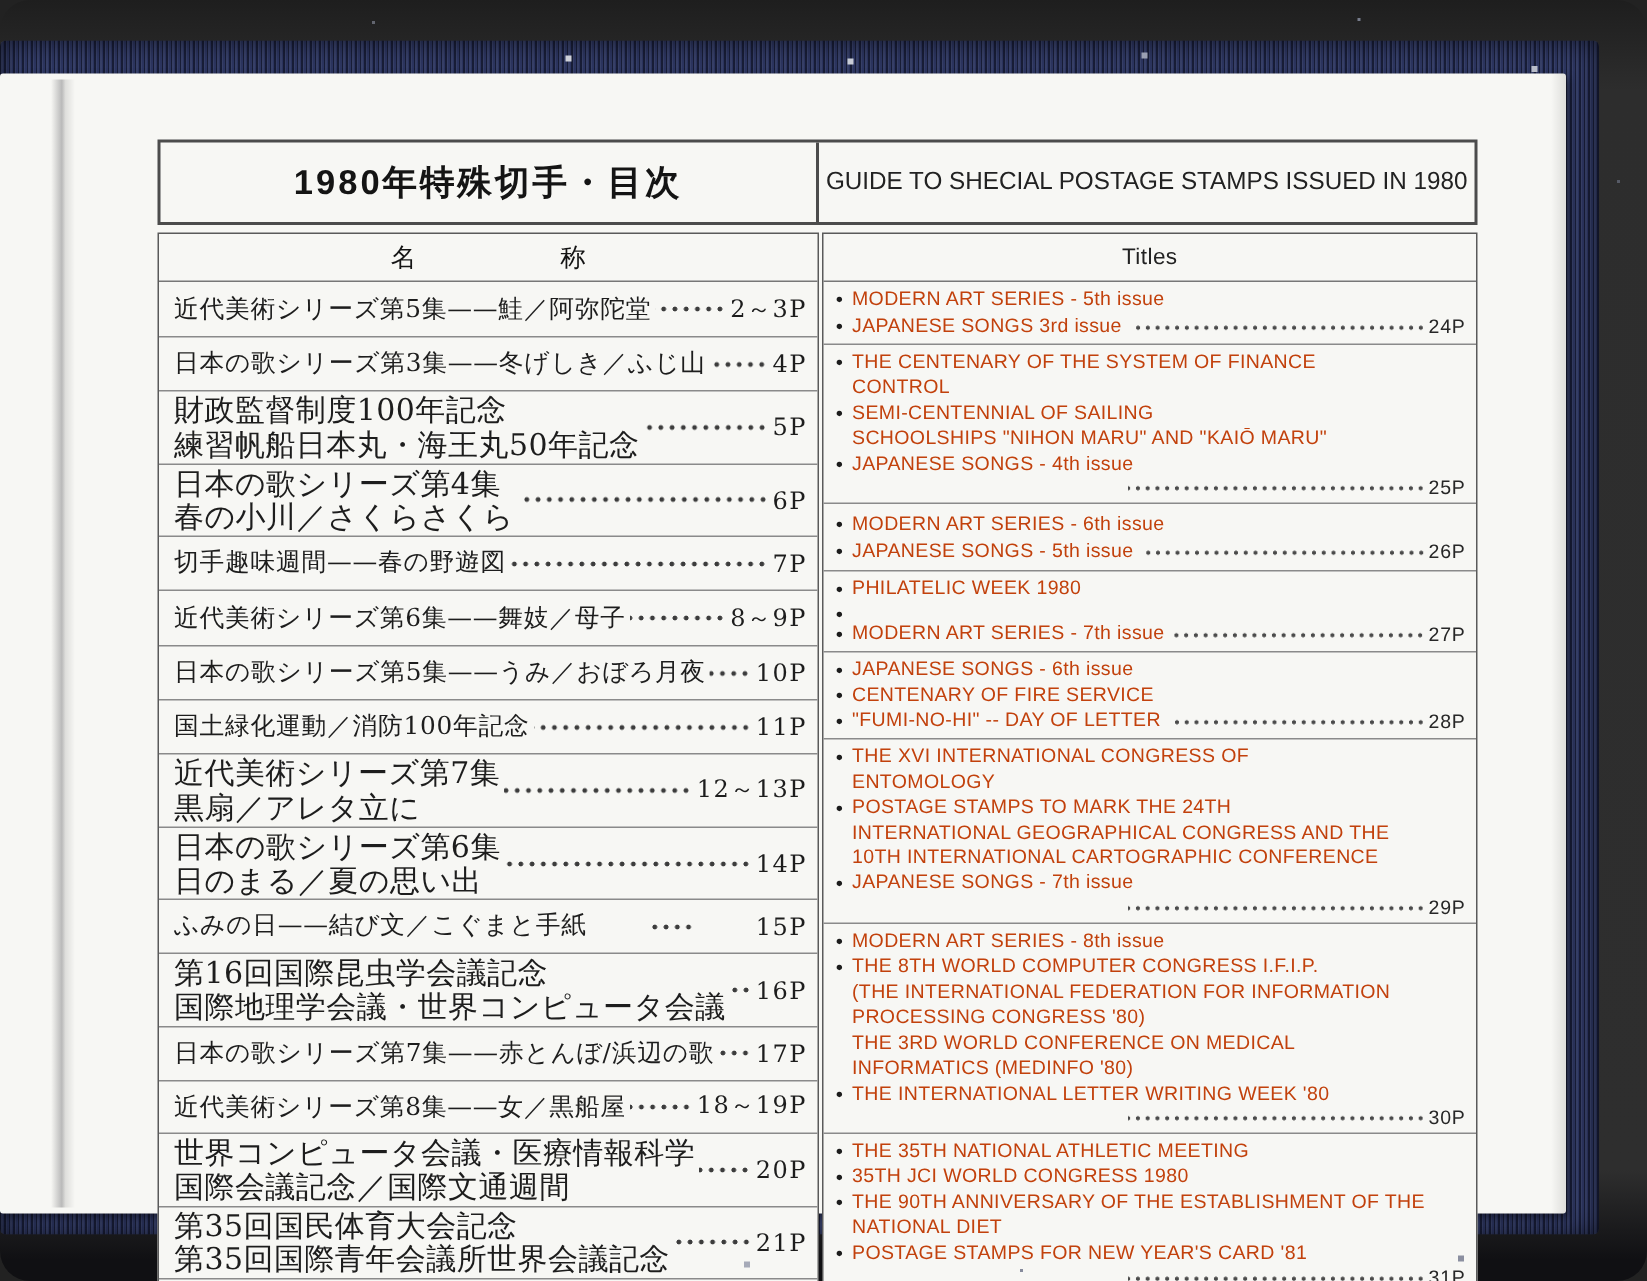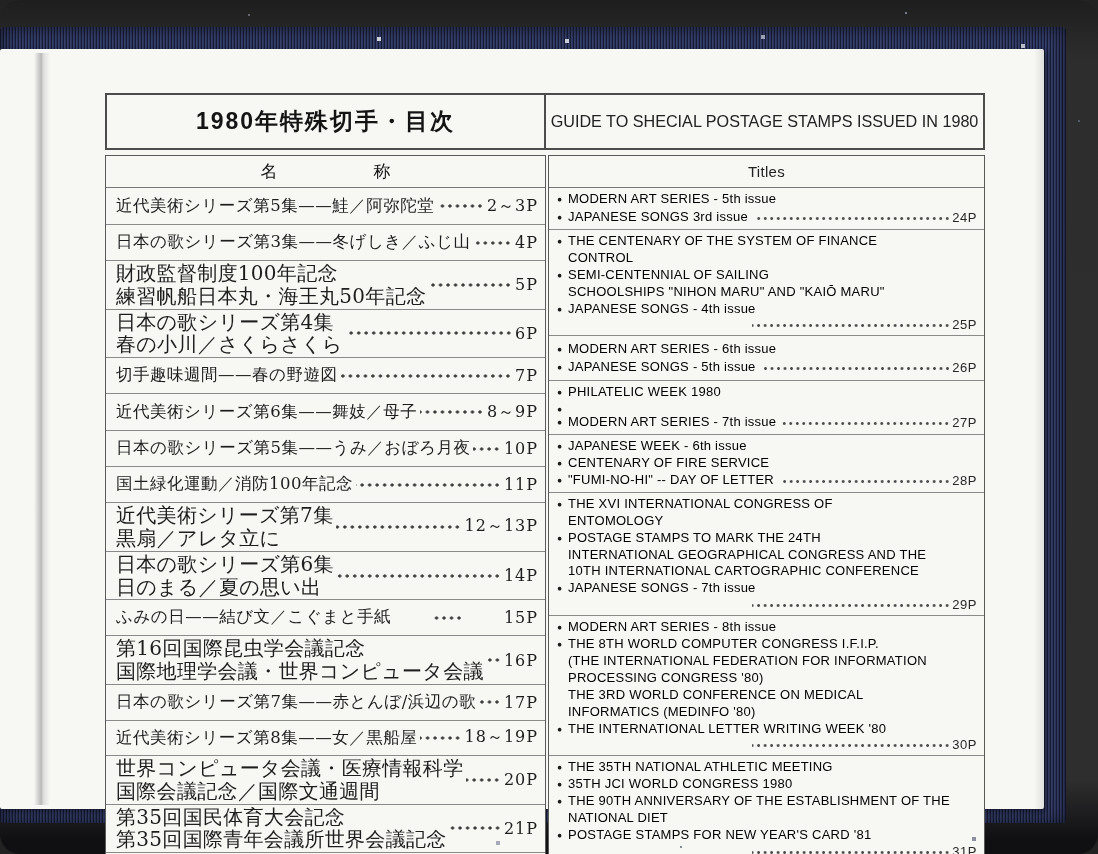--- a/index.html
+++ b/index.html
@@ -55,21 +55,21 @@
   .pg{font-family:"DejaVu Serif","Liberation Serif",serif;font-size:16px;letter-spacing:1px;
     white-space:nowrap;color:var(--ink);}
 
   
   .block{display:flex;flex-direction:column;justify-content:space-evenly;
     padding:3px 7px 3px 8px;border-bottom:1px solid #8a8a8a;}
   .block:last-child{border-bottom:none;}
   .item{display:flex;align-items:flex-start;}
   .bullet{width:11px;flex:none;font-size:8.5px;padding-top:3px;color:#1c1c1c;}
   .item.nobullet{padding-left:11px;}
-  .txt{white-space:pre-line;font-size:13px;line-height:1.3;letter-spacing:.25px;color:#000000;}
+  .txt{white-space:pre-line;font-size:13px;line-height:1.3;letter-spacing:.25px;color:#c2410c;}
   .leader-en{flex:1;min-width:10px;height:11px;margin:2px 2px 0 6px;align-self:center;
     background-image:radial-gradient(circle,#4a4a4a 1.15px,transparent 1.6px);
     background-size:6.5px 11px;background-repeat:repeat-x;background-position:right center;}
   .pg-en{font-size:13px;letter-spacing:.5px;white-space:nowrap;color:#272727;align-self:center;}
   .pgline{display:flex;align-items:center;}
   .pgline.solo{margin-left:45%;}
 </style>
 </head>
 <body>
 
@@ -275,21 +275,21 @@
                 <div class="item">
                   <span class="bullet">●</span>
                   <span class="txt">MODERN ART SERIES - 7th issue</span>
                   <span class="leader-en"></span>
                   <span class="pg-en">27P</span>
                 </div>
               </div>
               <div class="block" style="min-height: 46px;">
                 <div class="item">
                   <span class="bullet">●</span>
-                  <span class="txt">JAPANESE WEEK - 6th issue</span>
+                  <span class="txt">JAPANESE SONGS - 6th issue</span>
                 </div>
                 <div class="item">
                   <span class="bullet">●</span>
                   <span class="txt">CENTENARY OF FIRE SERVICE</span>
                 </div>
                 <div class="item">
                   <span class="bullet">●</span>
                   <span class="txt">"FUMI-NO-HI" -- DAY OF LETTER</span>
                   <span class="leader-en"></span>
                   <span class="pg-en">28P</span>

